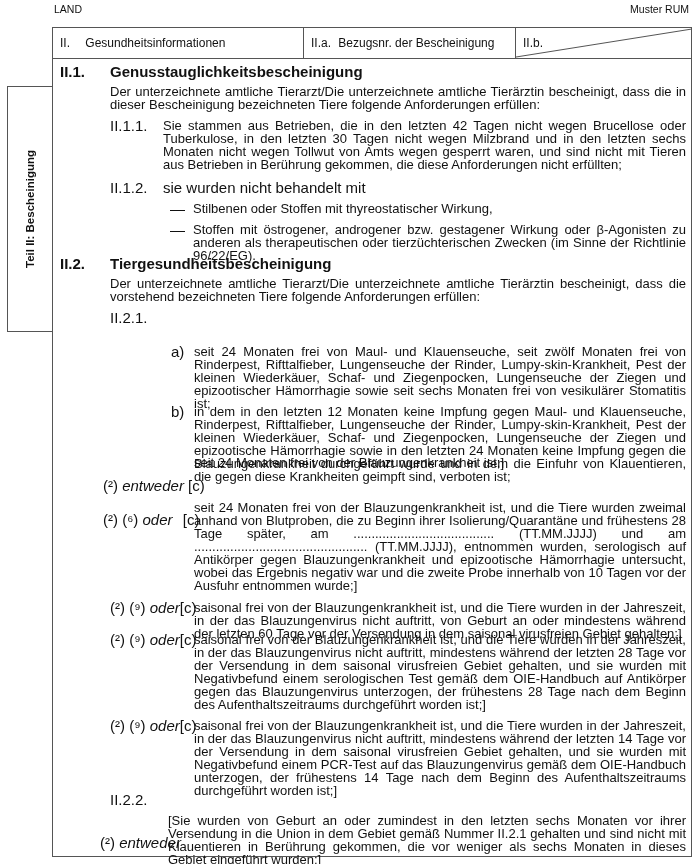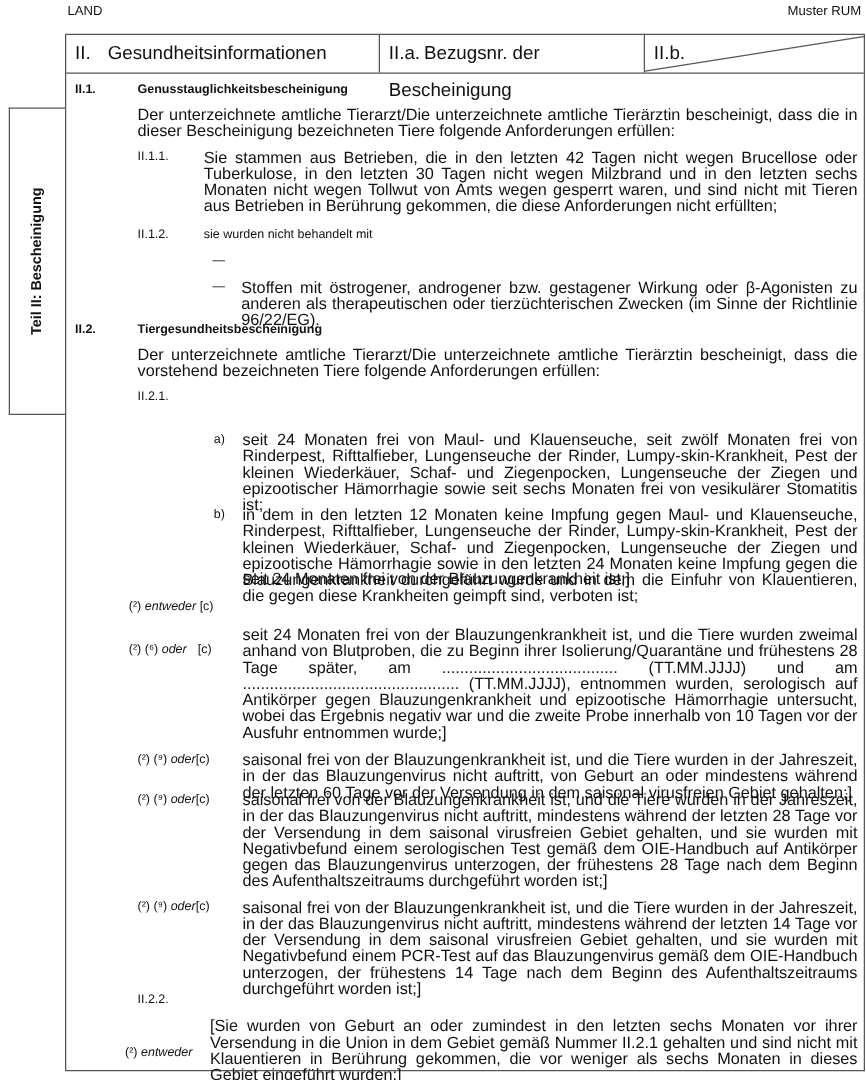--- a/index.html
+++ b/index.html
@@ -17,33 +17,33 @@
   .side-tab span {
     position: absolute; left: 50%; top: 50%;
     transform: translate(-50%, -50%) rotate(-90deg);
     white-space: nowrap; font-weight: bold; font-size: 11.5px;
   }
   .box {
     position: absolute; left: 52px; top: 27px; width: 640px; height: 830px;
     border: 1px solid #555; box-sizing: border-box;
   }
   .hdr { position: absolute; left: 0; top: 0; width: 638px; height: 30px; border-bottom: 1px solid #555; }
-  .hcell { position: absolute; top: 0; height: 30px; line-height: 30px; font-size: 15px; }
+  .hcell { position: absolute; top: 0; height: 30px; line-height: 30px; font-size: 12px; }
   #h1 { left: 0; width: 250px; padding-left: 7px; box-sizing: border-box; }
   #h2 { left: 250px; width: 212px; border-left: 1px solid #555; padding-left: 7px; box-sizing: border-box; }
   #h3 { left: 462px; width: 176px; border-left: 1px solid #555; padding-left: 7px; box-sizing: border-box; }
   #h3 svg { position: absolute; left: 0; top: 0; }
   .h-num { display: inline-block; width: 22px; }
   .h-num2 { display: inline-block; width: 24px; }
 
   .t { position: absolute; text-align: justify; line-height: 13px; font-size: 13px; }
   .t.last { text-align-last: left; }
   .b { font-weight: bold; }
   i { font-style: italic; }
-  .lbl { position: absolute; font-size: 10px; line-height: 13px; white-space: nowrap; }
+  .lbl { position: absolute; font-size: 15px; line-height: 13px; white-space: nowrap; }
 </style>
 </head>
 <body>
 
 <div class="topline" id="land">LAND</div>
 <div class="topline" id="muster">Muster RUM</div>
 
 <div class="side-tab">
   <span>Teil II: Bescheinigung</span>
 </div>
@@ -70,20 +70,21 @@
   <div class="lbl b" style="left:57px; top:37px;">Genusstauglichkeitsbescheinigung</div>
   <div class="t last" style="left:57px; top:57px; width:576px;">Der unterzeichnete amtliche Tierarzt/Die unterzeichnete amtliche Tierärztin bescheinigt, dass die in dieser Bescheinigung bezeichneten Tiere folgende Anforderungen erfüllen:</div>
 
   <div class="lbl" style="left:57px; top:91px;">II.1.1.</div>
   <div class="t last" style="left:110px; top:91px; width:523px;">Sie stammen aus Betrieben, die in den letzten 42 Tagen nicht wegen Brucellose oder Tuberkulose, in den letzten 30 Tagen nicht wegen Milzbrand und in den letzten sechs Monaten nicht wegen Tollwut von Amts wegen gesperrt waren, und sind nicht mit Tieren aus Betrieben in Berührung gekommen, die diese Anforderungen nicht erfüllten;</div>
 
   <div class="lbl" style="left:57px; top:153px;">II.1.2.</div>
   <div class="lbl" style="left:110px; top:153px;">sie wurden nicht behandelt mit</div>
 
   <div class="lbl" style="left:117px; top:174px;">—</div>
+  <div class="t last" style="left:140px; top:174px; width:493px;">Stilbenen oder Stoffen mit thyreostatischer Wirkung,</div>
   <div class="lbl" style="left:117px; top:195px;">—</div>
   <div class="t last" style="left:140px; top:195px; width:493px;">Stoffen mit östrogener, androgener bzw. gestagener Wirkung oder β-Agonisten zu anderen als therapeutischen oder tierzüchterischen Zwecken (im Sinne der Richtlinie 96/22/EG).</div>
 
   <div class="lbl b" style="left:7px; top:229px;">II.2.</div>
   <div class="lbl b" style="left:57px; top:229px;">Tiergesundheitsbescheinigung</div>
   <div class="t last" style="left:57px; top:249px; width:576px;">Der unterzeichnete amtliche Tierarzt/Die unterzeichnete amtliche Tierärztin bescheinigt, dass die vorstehend bezeichneten Tiere folgende Anforderungen erfüllen:</div>
 
   <div class="lbl" style="left:57px; top:283px;">II.2.1.</div>
 
   <div class="lbl" style="left:118px; top:317px;">a)</div>

